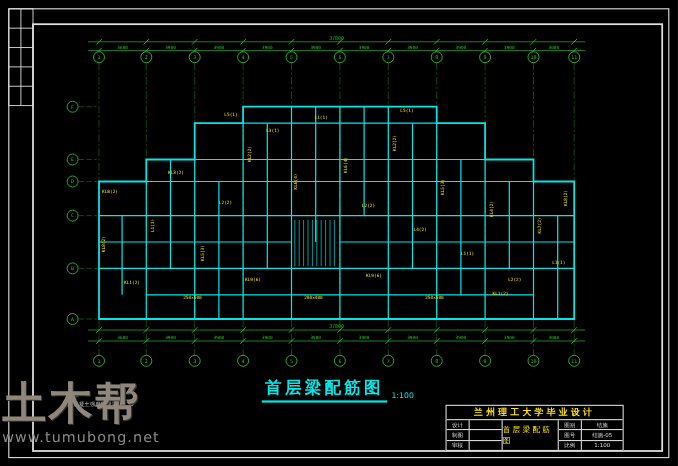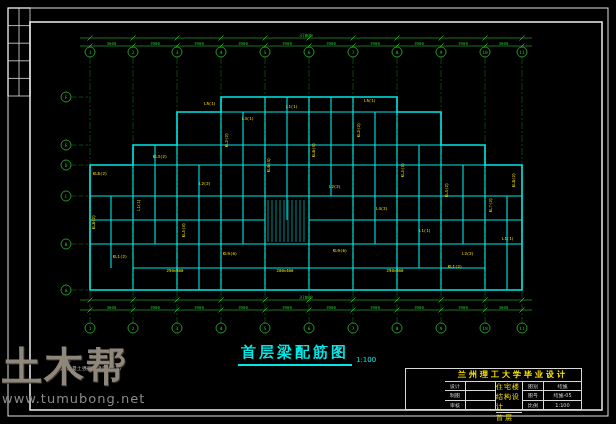--- a/index.html
+++ b/index.html
@@ -16,22 +16,22 @@
   
   .notes{position:absolute;left:60px;top:356px;color:#c9c9c9;font-size:5px;line-height:8px;white-space:nowrap;}
 
   
   .watermark{position:absolute;left:2px;top:344px;pointer-events:none;}
   .wm-logo{font-family:Liberation Serif, serif;font-weight:bold;font-size:40px;line-height:46px;
            color:#8f877c;letter-spacing:2px;text-shadow:1px 1px 0 #3a362f;}
   .wm-url{font-size:13px;font-weight:normal;color:#8a8a8a;letter-spacing:1px;margin-top:1px;}
 
   
-  .titleblock{position:absolute;left:405px;top:368px;width:177px;height:42px;
-              border:1px solid #d8d8d8;box-sizing:border-box;display:flex;flex-direction:column;background:#000;padding-left:39px;}
+  .titleblock{position:absolute;left:405px;top:368px;width:162px;height:42px;
+              border:1px solid #d8d8d8;box-sizing:border-box;display:flex;flex-direction:column;background:#000;}
   .tb-school{height:12px;border-bottom:1px solid #d8d8d8;color:#ffe600;font-size:8px;font-weight:bold;
              text-align:center;line-height:12px;letter-spacing:3px;}
   .tb-body{flex:1;display:flex;min-height:0;}
   .tb-colA{width:50px;border-right:1px solid #d8d8d8;display:flex;flex-direction:column;}
   .tb-colC{width:58px;display:flex;flex-direction:column;}
   .tb-row{flex:1;display:flex;border-bottom:1px solid #d8d8d8;min-height:0;}
   .tb-row:last-child{border-bottom:none;}
   .tb-label{width:20px;border-right:1px solid #d8d8d8;color:#dcdcdc;font-size:5px;
             display:flex;align-items:center;justify-content:center;white-space:nowrap;}
   .tb-val{flex:1;color:#dcdcdc;font-size:5px;display:flex;align-items:center;justify-content:center;white-space:nowrap;}
@@ -311,21 +311,20 @@
         <div class="tb-row">
           <div class="tb-label">制图</div>
           <div class="tb-val"></div>
         </div>
         <div class="tb-row">
           <div class="tb-label">审核</div>
           <div class="tb-val"></div>
         </div>
       </div>
       <div class="tb-colB">
-        <div class="tb-project">住宅楼结构设计</div>
         <div class="tb-drawing">首层梁配筋图</div>
       </div>
       <div class="tb-colC">
         <div class="tb-row">
           <div class="tb-label">图别</div>
           <div class="tb-val">结施</div>
         </div>
         <div class="tb-row">
           <div class="tb-label">图号</div>
           <div class="tb-val">结施-05</div>

